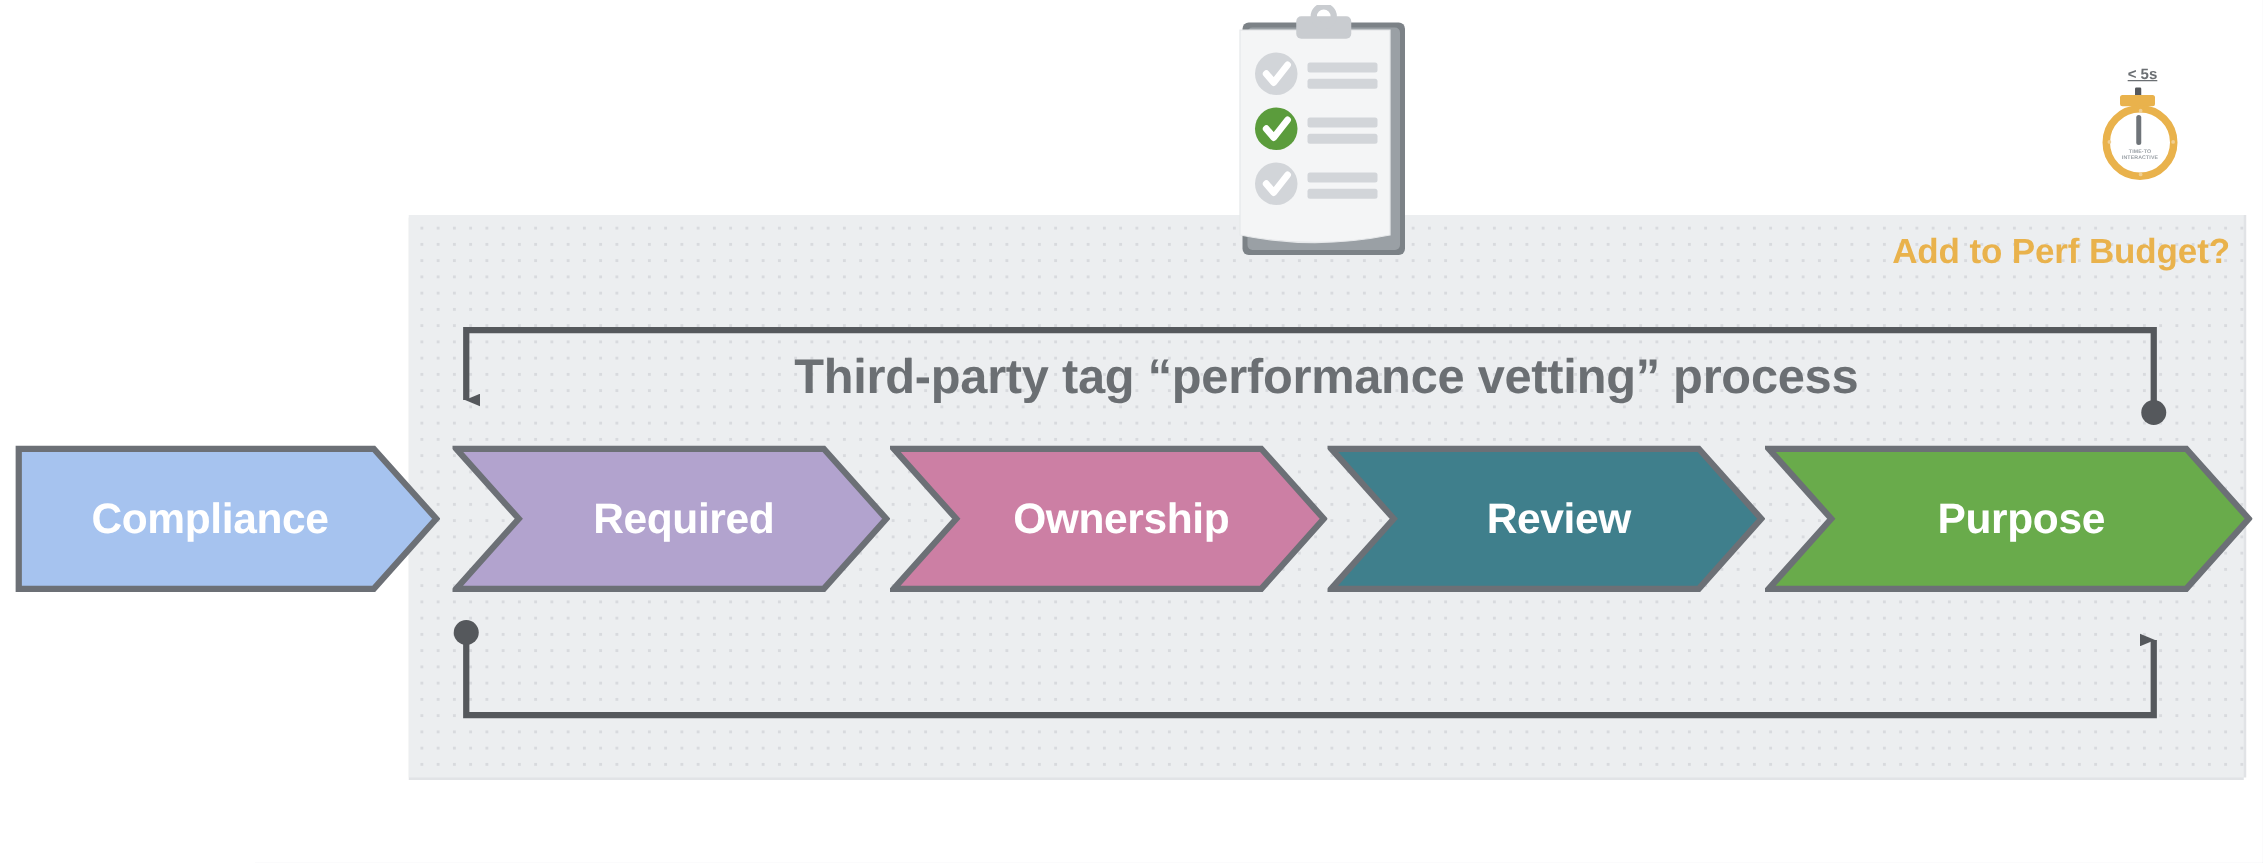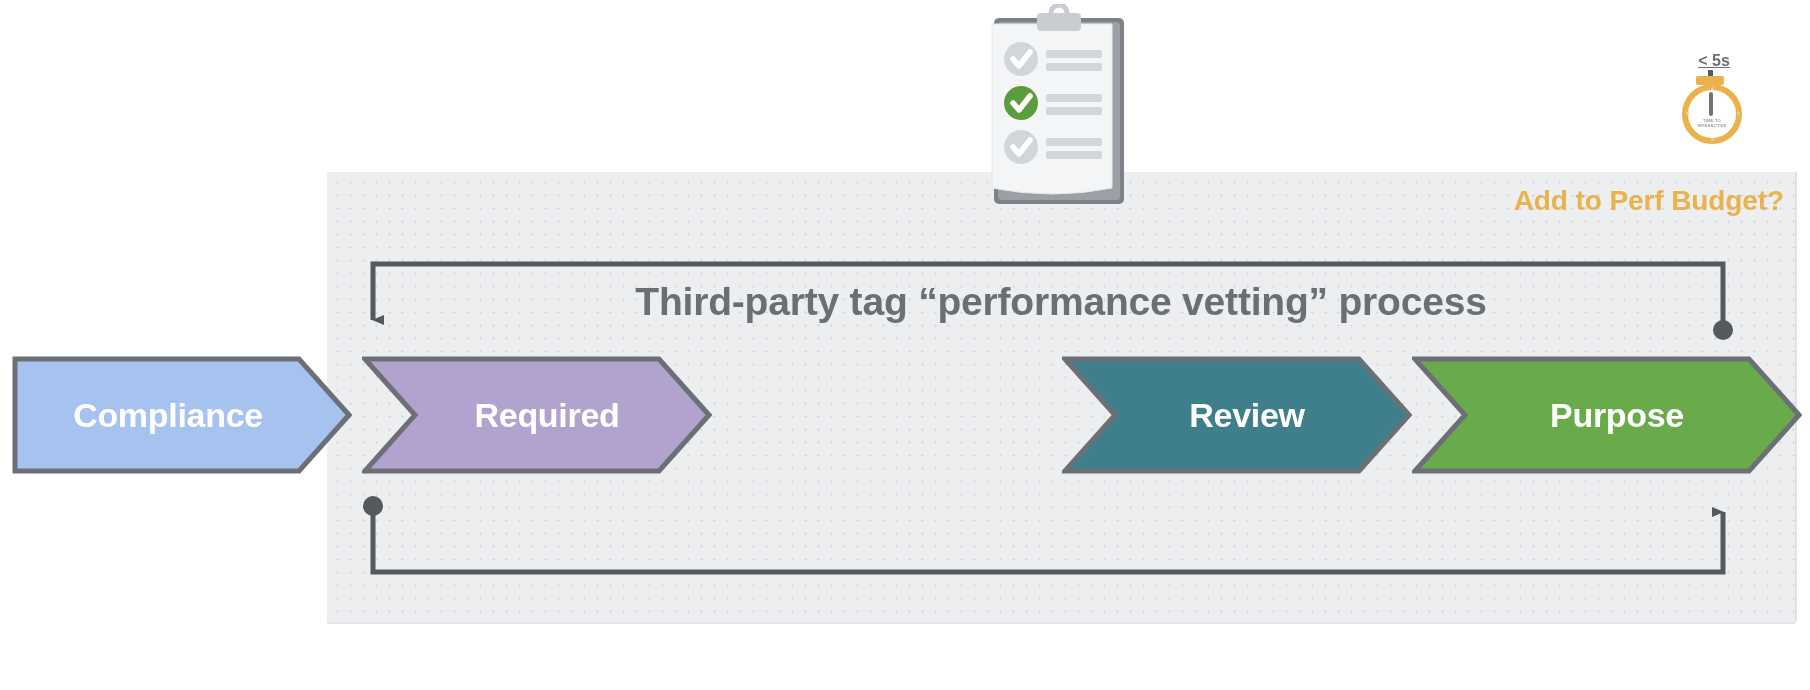--- a/index.html
+++ b/index.html
@@ -72,21 +72,21 @@
     background:#6f7479;border-radius:2px;
   }
   .sw-tick{position:absolute;width:3px;height:3px;background:#f0cf93;border-radius:50%;}
   .sw-under{
     position:absolute;left:4px;top:52px;width:60px;text-align:center;
     font-size:4.2px;font-weight:bold;color:#9aa0a6;line-height:1.25;
     letter-spacing:0.1px;
   }
   .sw-top{
     position:absolute;left:-4px;top:-14px;width:80px;text-align:center;
-    font-size:16px;font-weight:bold;color:#6b6f73;white-space:nowrap;text-decoration:underline;
+    font-size:12px;font-weight:bold;color:#6b6f73;white-space:nowrap;text-decoration:underline;
   }
 </style>
 </head>
 <body>
 
 <div id="stage">
 
   <div class="panel"></div>
 
   <div class="clipboard">
@@ -168,20 +168,26 @@
       <span class="lbl">Required</span>
     </div>
 
     <div class="chev first" style="left:12px;width:340px;">
       <svg class="shape" viewBox="0 0 340 118" preserveAspectRatio="none">
         <path d="M3 3 H287 L337 59 L287 115 H3 Z" fill="#a6c3ef" stroke="#6c7076" stroke-width="5" stroke-linejoin="miter"></path>
       </svg>
       <span class="lbl">Compliance</span>
     </div>
 
+    <div class="chev" style="left:712px;width:350px;">
+      <svg class="shape" viewBox="0 0 350 118" preserveAspectRatio="none">
+        <path d="M3 3 H297 L347 59 L297 115 H3 L53 59 Z" fill="#cc7fa4" stroke="#6c7076" stroke-width="5" stroke-linejoin="miter"></path>
+      </svg>
+      <span class="lbl">Ownership</span>
+    </div>
 
     <div class="chev" style="left:1062px;width:350px;">
       <svg class="shape" viewBox="0 0 350 118" preserveAspectRatio="none">
         <path d="M3 3 H297 L347 59 L297 115 H3 L53 59 Z" fill="#3f7f8c" stroke="#6c7076" stroke-width="5" stroke-linejoin="miter"></path>
       </svg>
       <span class="lbl">Review</span>
     </div>
 
     <div class="chev" style="left:1412px;width:390px;">
       <svg class="shape" viewBox="0 0 390 118" preserveAspectRatio="none">

